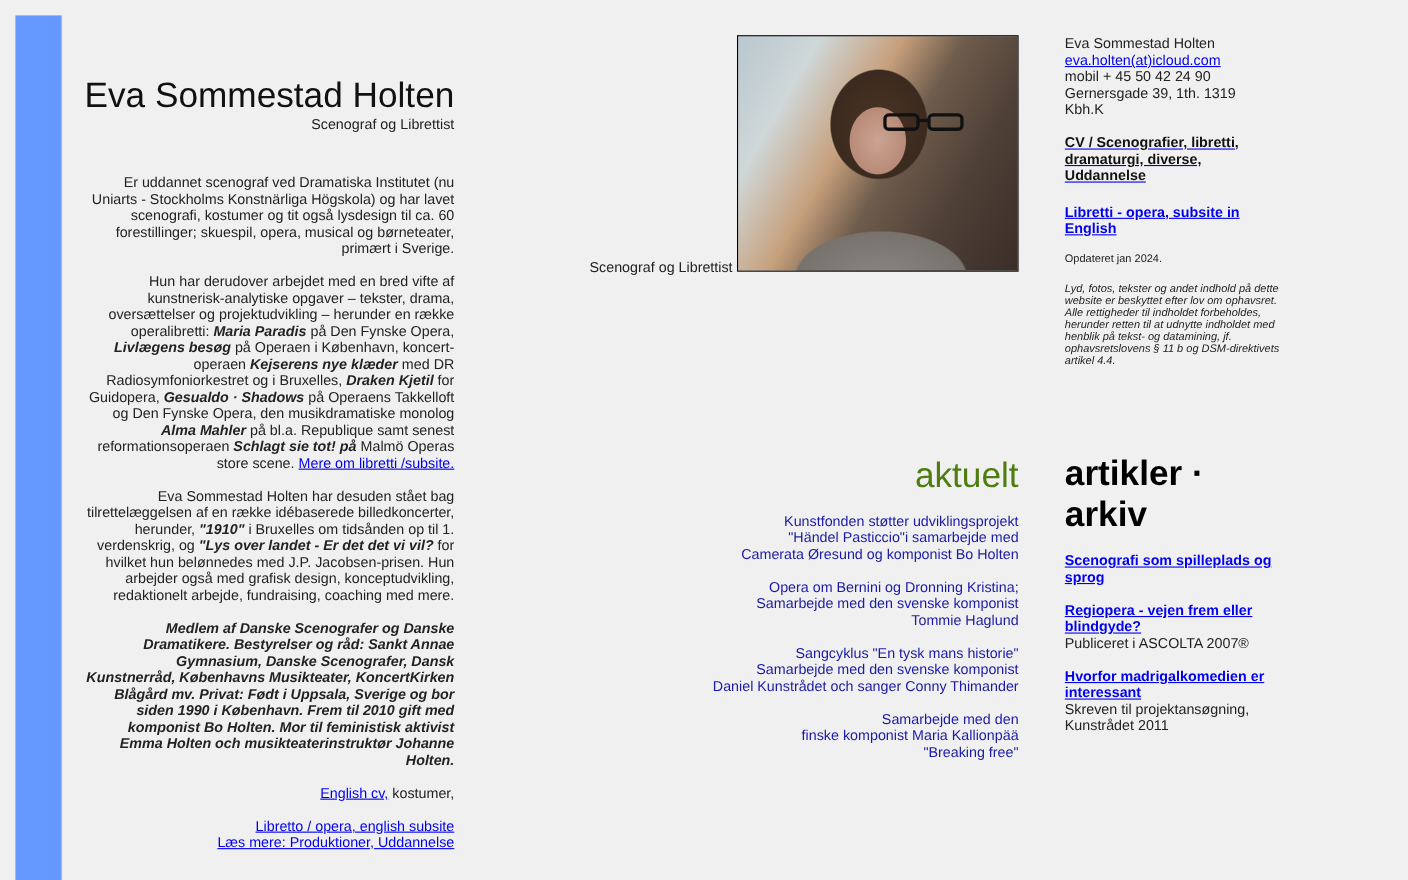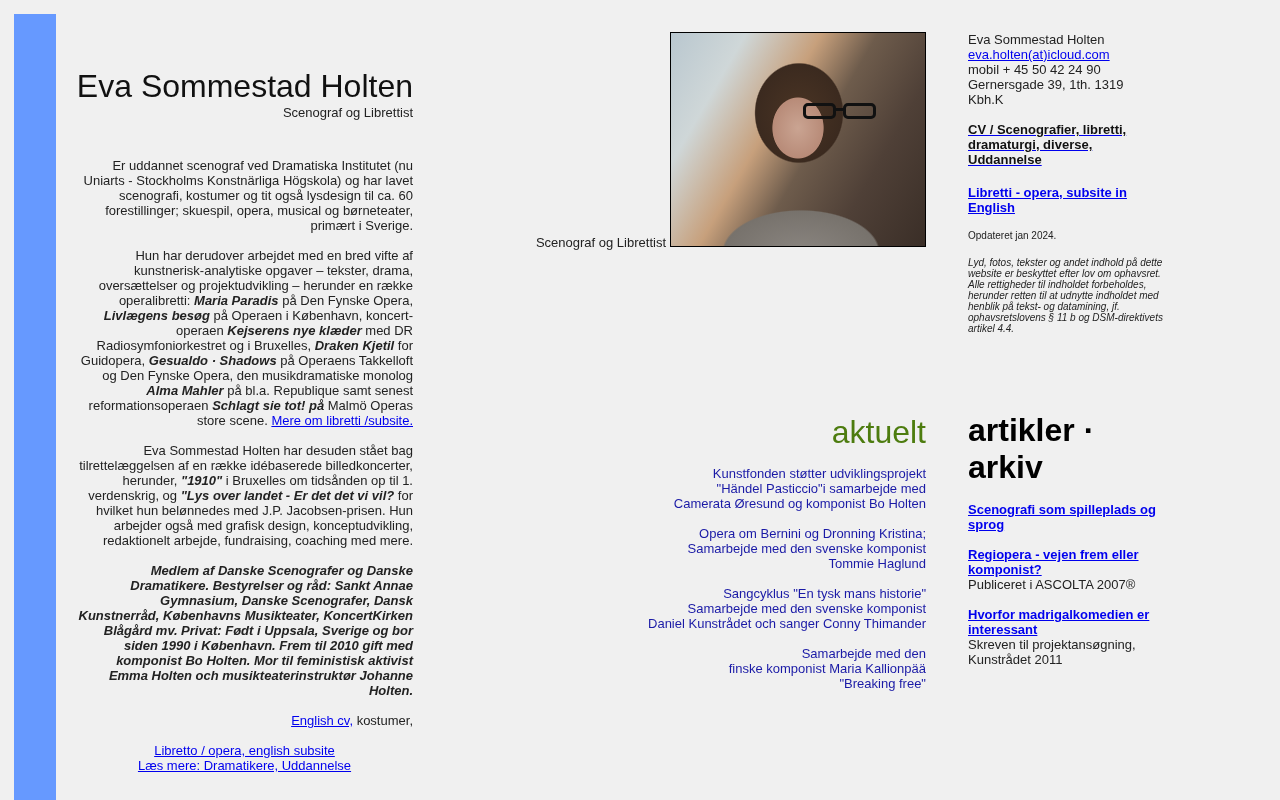--- a/index.html
+++ b/index.html
@@ -101,23 +101,23 @@
 
     <div class="bio">
       <p class="first">Er uddannet scenograf ved Dramatiska Institutet (nu Uniarts - Stockholms Konstnärliga Högskola) og har lavet scenografi, kostumer og tit også lysdesign til ca. 60 forestillinger; skuespil, opera, musical og børneteater, primært i Sverige.</p>
       <p><span>Hun har derudover arbejdet med en bred vifte af kunstnerisk-analytiske opgaver – tekster, drama, oversættelser og projektudvikling – herunder en række operalibretti: </span><i>Maria Paradis</i><span> på Den Fynske Opera, </span><i>Livlægens besøg</i><span> på Operaen i København, koncert-operaen </span><i>Kejserens nye klæder</i><span> med DR Radiosymfoniorkestret og i Bruxelles, </span><i>Draken Kjetil</i><span> for Guidopera, </span><i>Gesualdo · Shadows</i><span> på Operaens Takkelloft og Den Fynske Opera, den musikdramatiske monolog </span><i>Alma Mahler</i><span> på bl.a. Republique samt senest reformationsoperaen </span><i>Schlagt sie tot! på</i><span> Malmö Operas store scene. </span><a href="#">Mere om libretti /subsite.</a></p>
       <p><span>Eva Sommestad Holten har desuden stået bag tilrettelæggelsen af en række idébaserede billedkoncerter, herunder, </span><i>"1910"</i><span> i Bruxelles om tidsånden op til 1. verdenskrig, og </span><i>"Lys over landet - Er det det vi vil?</i><span> for hvilket hun belønnedes med J.P. Jacobsen-prisen. Hun arbejder også med grafisk design, konceptudvikling, redaktionelt arbejde, fundraising, coaching med mere.</span></p>
       <p><i>Medlem af Danske Scenografer og Danske Dramatikere. Bestyrelser og råd: Sankt Annae Gymnasium, Danske Scenografer, Dansk Kunstnerråd, Københavns Musikteater, KoncertKirken Blågård mv. Privat: Født i Uppsala, Sverige og bor siden 1990 i København. Frem til 2010 gift med komponist Bo Holten. Mor til feministisk aktivist Emma Holten och musikteaterinstruktør Johanne Holten.</i></p>
     </div>
 
     <div class="links-left">
       <p><a href="#">English cv,</a><span> kostumer,</span></p>
-      <p style="margin:0;text-align:center;">
+      <p style="margin:0;">
         <a href="#">Libretto / opera, english subsite</a><br>
-        <a href="#">Læs mere: Dramatikere, Uddannelse</a>
+        <a href="#">Læs mere: Produktioner, Uddannelse</a>
       </p>
     </div>
   </div>
 
   <div class="photo-block">
     <span class="photo-caption">Scenograf og Librettist</span>
     <div class="photo" title="portrait-photo">
       <div class="glasses">
           <span class="l"></span>
           <i></i>
@@ -163,21 +163,21 @@
       <span>"Breaking free"</span>
     </a>
   </div>
 
   <div class="artikler">
     <h2><span>artikler ·</span><br><span>arkiv</span></h2>
     <div class="item">
       <a href="#">Scenografi som spilleplads og sprog</a>
     </div>
     <div class="item">
-      <a href="#">Regiopera - vejen frem eller komponist?</a>
+      <a href="#">Regiopera - vejen frem eller blindgyde?</a>
       <span>Publiceret i ASCOLTA 2007®</span>
     </div>
     <div class="item">
       <a href="#">Hvorfor madrigalkomedien er interessant</a>
       <span>Skreven til projektansøgning, Kunstrådet 2011</span>
     </div>
   </div>
 </div>
 
 </body></html>

